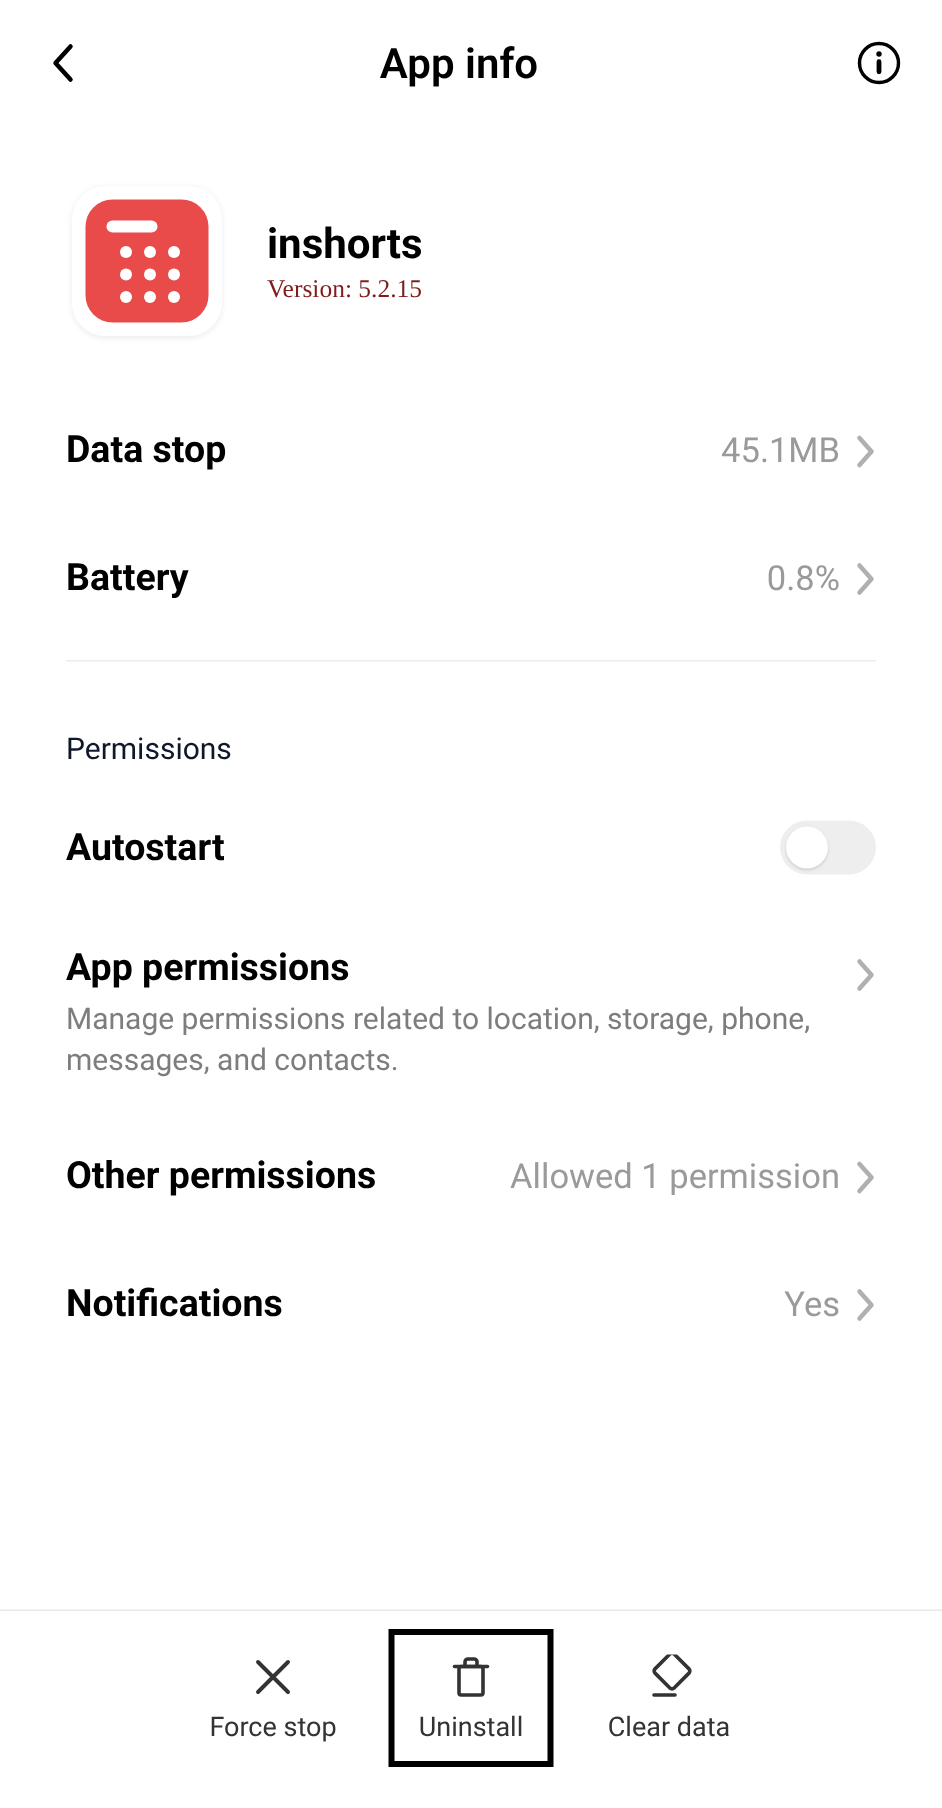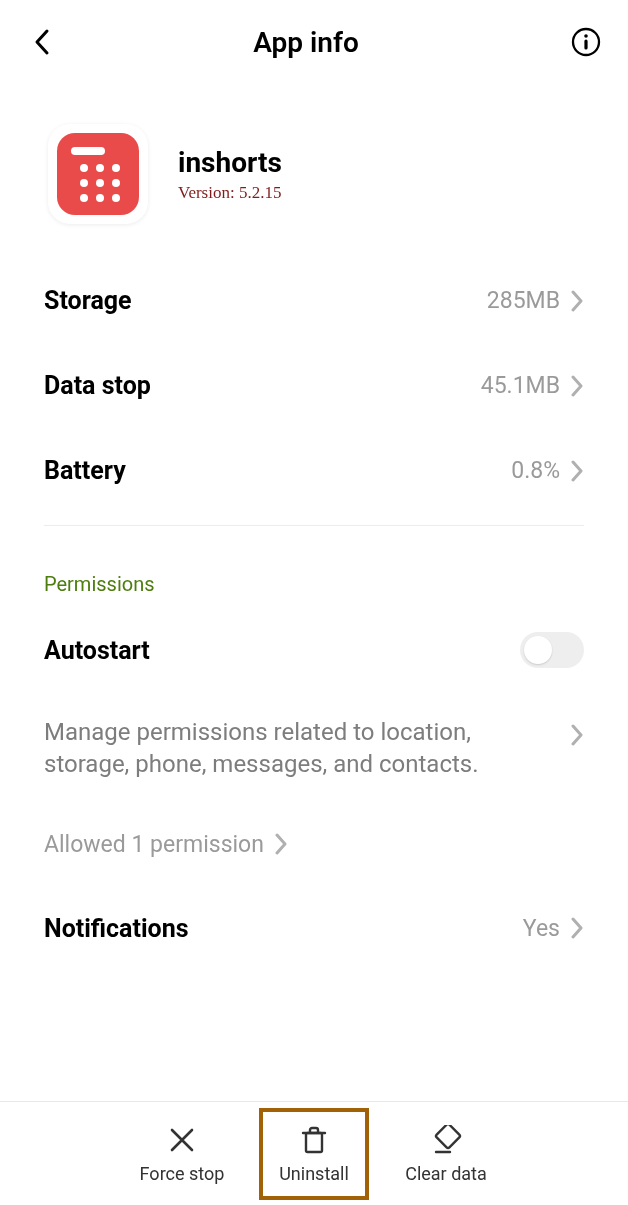--- a/index.html
+++ b/index.html
@@ -106,32 +106,32 @@
     .chevron {
       color: #b0b0b0;
     }
     .divider {
       height: 1px;
       background: #ececec;
       margin: 12px 0 0 0;
     }
     .section-label {
       font-size: 20px;
-      color: #4d7c0f;
+      color: #0f172a;
       padding: 46px 0 18px 0;
     }
     .row-sub {
       display: flex;
       flex-direction: column;
       gap: 6px;
       flex: 1;
       padding-right: 16px;
     }
     .row-subtext {
-      font-size: 24px;
+      font-size: 20px;
       color: #7d7d7d;
       line-height: 1.35;
     }
     .row.align-top { align-items: flex-start; }
     .row.align-top .chevron { margin-top: 8px; }
     .toggle {
       width: 64px;
       height: 36px;
       background: #eeeeee;
       border-radius: 18px;
@@ -142,24 +142,24 @@
       left: 4px;
       top: 4px;
       width: 28px;
       height: 28px;
       background: #fff;
       border-radius: 50%;
       box-shadow: 0 1px 2px rgba(0,0,0,0.15);
     }
     .bottom-bar {
       position: absolute;
-      bottom: 0;
+      bottom: 16px;
       left: 0;
       right: 0;
-      height: 104px;
+      height: 116px;
       border-top: 1px solid #e8e8e8;
       display: flex;
       align-items: center;
       justify-content: center;
       gap: 22px;
       background: #fff;
     }
     .bottom-btn {
       display: flex;
       flex-direction: column;
@@ -174,21 +174,21 @@
       color: #333;
     }
     .bottom-icon {
       width: 34px;
       height: 34px;
       display: flex;
       align-items: center;
       justify-content: center;
     }
     .highlight {
-      border: 4px solid #a16207;
+      border: 4px solid #000000;
       align-items: center;
     }
   </style>
 </head>
 <body>
 
 <div class="header">
   <div class="back-btn">
     <svg width="18" height="28" viewBox="0 0 18 28" fill="none">
       <path d="M14 3 L4 14 L14 25" stroke="#000" stroke-width="3" stroke-linecap="round" stroke-linejoin="round"></path>
@@ -226,29 +226,20 @@
     </div>
   </div>
   <div class="app-texts">
     <div class="app-name">inshorts</div>
     <div class="app-version">Version: 5.2.15</div>
   </div>
 </div>
 
 <div class="list">
 
-  <div class="row">
-    <div class="row-title">Storage</div>
-    <div class="row-right">
-      <div class="row-value">285MB</div>
-      <svg class="chevron" width="14" height="22" viewBox="0 0 14 22" fill="none">
-          <path d="M3 2 L11 11 L3 20" stroke="#b0b0b0" stroke-width="3" stroke-linecap="round" stroke-linejoin="round"></path>
-        </svg>
-    </div>
-  </div>
 
   <div class="row">
     <div class="row-title">Data stop</div>
     <div class="row-right">
       <div class="row-value">45.1MB</div>
       <svg class="chevron" width="14" height="22" viewBox="0 0 14 22" fill="none">
           <path d="M3 2 L11 11 L3 20" stroke="#b0b0b0" stroke-width="3" stroke-linecap="round" stroke-linejoin="round"></path>
         </svg>
     </div>
   </div>
@@ -269,28 +260,30 @@
 
   <div class="row" style="padding:18px 0 26px 0;text-align:center;">
     <div class="row-title">Autostart</div>
     <div class="toggle">
       <div class="toggle-knob"></div>
     </div>
   </div>
 
   <div class="row align-top" style="padding:22px 0;">
     <div class="row-sub">
+      <div class="row-title">App permissions</div>
       <div class="row-subtext">Manage permissions related to location, storage, phone, messages, and contacts.</div>
     </div>
     <svg class="chevron" width="14" height="22" viewBox="0 0 14 22" fill="none">
         <path d="M3 2 L11 11 L3 20" stroke="#b0b0b0" stroke-width="3" stroke-linecap="round" stroke-linejoin="round"></path>
       </svg>
   </div>
 
   <div class="row">
+    <div class="row-title">Other permissions</div>
     <div class="row-right">
       <div class="row-value">Allowed 1 permission</div>
       <svg class="chevron" width="14" height="22" viewBox="0 0 14 22" fill="none">
           <path d="M3 2 L11 11 L3 20" stroke="#b0b0b0" stroke-width="3" stroke-linecap="round" stroke-linejoin="round"></path>
         </svg>
     </div>
   </div>
 
   <div class="row">
     <div class="row-title">Notifications</div>

